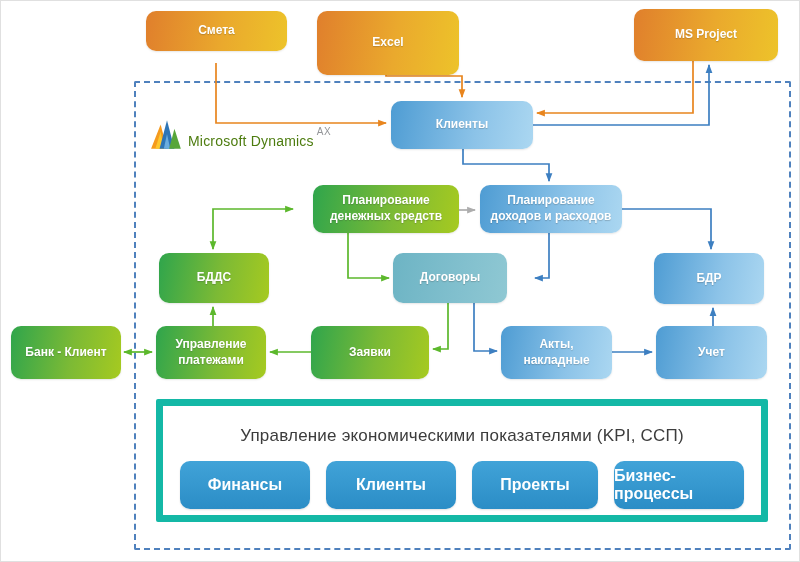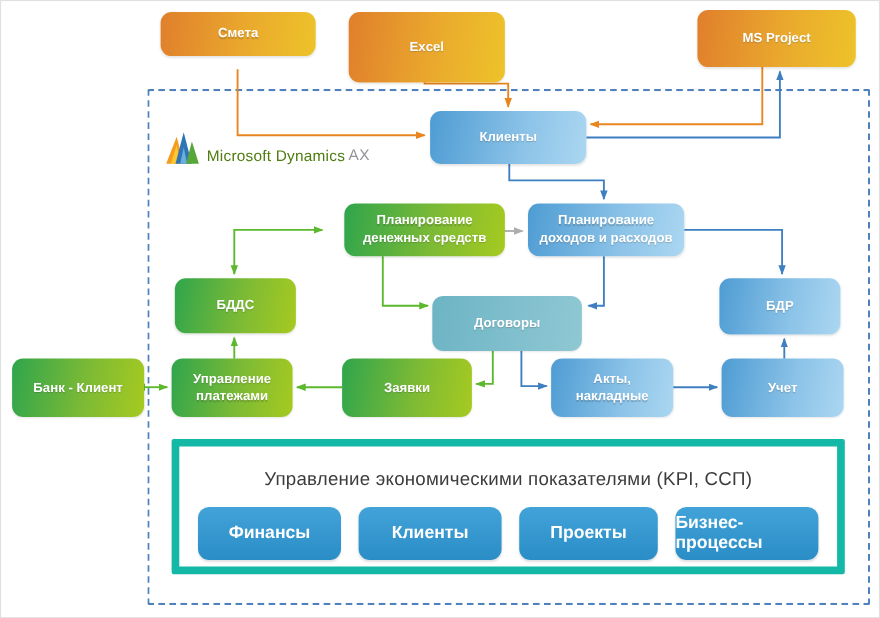--- a/index.html
+++ b/index.html
@@ -46,34 +46,34 @@
   .blue  {background:linear-gradient(100deg,#4e9cd3 0%,#8cc3e8 60%,#abd7f1 100%);}
   .green {background:linear-gradient(100deg,#2fa54c 0%,#7cba35 55%,#a6ca20 100%);}
   .teal  {background:linear-gradient(100deg,#6db4c4 0%,#82c0ce 60%,#8fc8d3 100%);}
 
   .n-smeta    {left:145px;top:10px;width:141px;height:40px;}
   .n-excel    {left:316px;top:10px;width:142px;height:64px;}
   .n-msproject{left:633px;top:8px; width:144px;height:52px;}
   .n-proekty  {left:390px;top:100px;width:142px;height:48px;}
   .n-plan-ds  {left:312px;top:184px;width:146px;height:48px;}
   .n-plan-dr  {left:479px;top:184px;width:142px;height:48px;}
-  .n-dogovory {left:392px;top:268px;width:136px;height:50px;}
+  .n-dogovory {left:392px;top:252px;width:114px;height:50px;}
   .n-bdds     {left:158px;top:252px;width:110px;height:50px;}
   .n-bdr      {left:653px;top:252px;width:110px;height:51px;}
-  .n-bank     {left:10px; top:325px;width:120px;height:53px;}
+  .n-bank     {left:10px; top:325px;width:110px;height:53px;}
   .n-upr      {left:155px;top:325px;width:110px;height:53px;}
   .n-zayavki  {left:310px;top:325px;width:118px;height:53px;}
   .n-akty     {left:500px;top:325px;width:111px;height:53px;}
   .n-uchet    {left:655px;top:325px;width:111px;height:53px;}
 
   
   .logo{position:absolute;left:149px;top:118px;display:flex;align-items:flex-end;}
   .logo svg{display:block;}
   .logo-text{color:#4d7c0f;font-size:14px;margin-left:4px;margin-bottom:2px;letter-spacing:.2px;}
-  .logo-ax{color:#939598;font-size:14px;margin-left:3px;margin-bottom:3px;letter-spacing:.5px;}
+  .logo-ax{color:#939598;font-size:10px;margin-left:3px;margin-bottom:14px;letter-spacing:.5px;}
 
   
   #arrows{position:absolute;left:0;top:0;width:798px;height:560px;pointer-events:none;}
 </style>
 </head>
 <body>
 
 <div id="stage">
 
   <div class="dashed-frame"></div>

